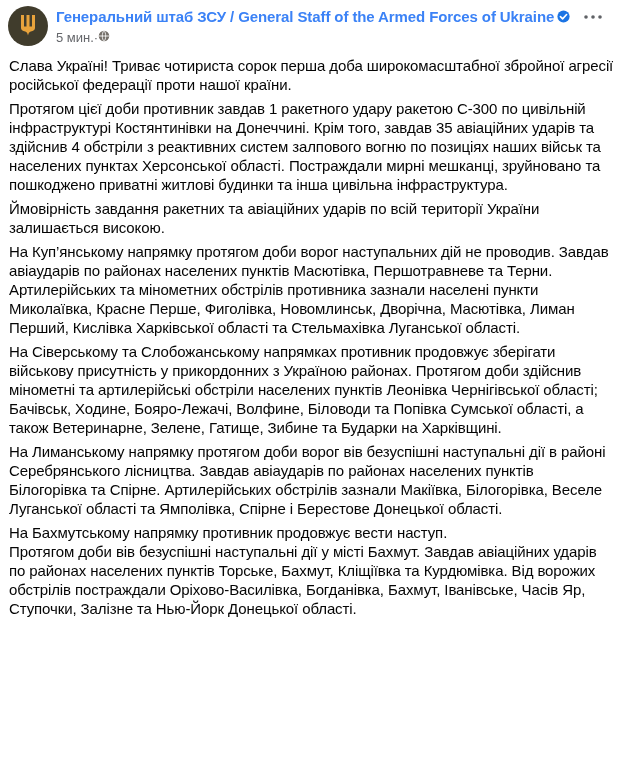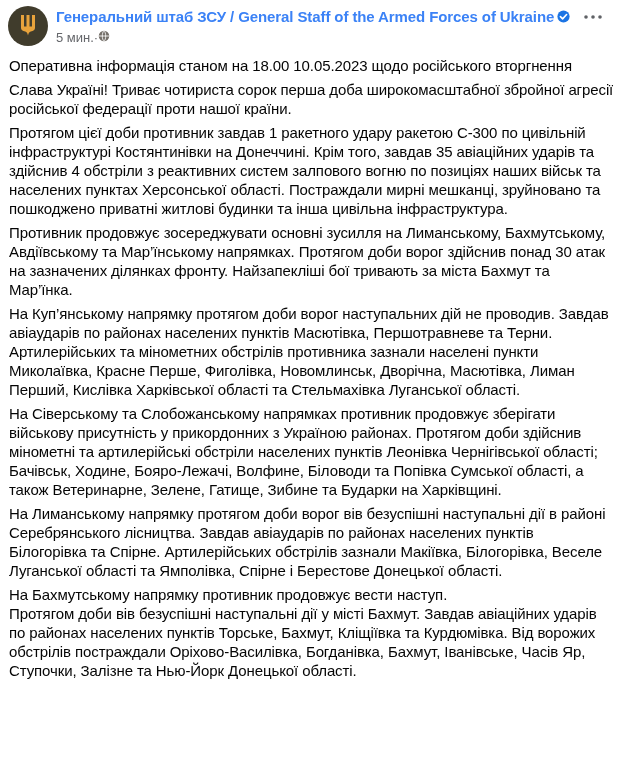--- a/index.html
+++ b/index.html
@@ -134,24 +134,23 @@
           <circle cx="4" cy="5" r="1.8" fill="#606266"></circle>
           <circle cx="11" cy="5" r="1.8" fill="#606266"></circle>
           <circle cx="18" cy="5" r="1.8" fill="#606266"></circle>
         </svg>
       </span>
     </button>
 
   </div>
 
   <div class="post-body">
-    <p>Оперативна інформація станом на 18.00 10.05.2023 щодо російського вторгнення</p>
     <p>Слава Україні! Триває чотириста сорок перша доба широкомасштабної збройної агресії російської федерації проти нашої країни.</p>
     <p>Протягом цієї доби противник завдав 1 ракетного удару ракетою С-300 по цивільній інфраструктурі Костянтинівки на Донеччині. Крім того, завдав 35 авіаційних ударів та здійснив 4 обстріли з реактивних систем залпового вогню по позиціях наших військ та населених пунктах Херсонської області. Постраждали мирні мешканці, зруйновано та пошкоджено приватні житлові будинки та інша цивільна інфраструктура.</p>
-    <p>Противник продовжує зосереджувати основні зусилля на Лиманському, Бахмутському, Авдіївському та Мар’їнському напрямках. Протягом доби ворог здійснив понад 30 атак на зазначених ділянках фронту. Найзапекліші бої тривають за міста Бахмут та Мар’їнка.</p>
+    <p>Ймовірність завдання ракетних та авіаційних ударів по всій території України залишається високою.</p>
     <p>На Куп’янському напрямку протягом доби ворог наступальних дій не проводив. Завдав авіаударів по районах населених пунктів Масютівка, Першотравневе та Терни. Артилерійських та мінометних обстрілів противника зазнали населені пункти Миколаївка, Красне Перше, Фиголівка, Новомлинськ, Дворічна, Масютівка, Лиман Перший, Кислівка Харківської області та Стельмахівка Луганської області.</p>
     <p>На Сіверському та Слобожанському напрямках противник продовжує зберігати військову присутність у прикордонних з Україною районах. Протягом доби здійснив мінометні та артилерійські обстріли населених пунктів Леонівка Чернігівської області; Бачівськ, Ходине, Бояро-Лежачі, Волфине, Біловоди та Попівка Сумської області, а також Ветеринарне, Зелене, Гатище, Зибине та Бударки на Харківщині.</p>
     <p>На Лиманському напрямку протягом доби ворог вів безуспішні наступальні дії в районі Серебрянського лісництва. Завдав авіаударів по районах населених пунктів Білогорівка та Спірне. Артилерійських обстрілів зазнали Макіївка, Білогорівка, Веселе Луганської області та Ямполівка, Спірне і Берестове Донецької області.</p>
     <p>На Бахмутському напрямку противник продовжує вести наступ.
 Протягом доби вів безуспішні наступальні дії у місті Бахмут. Завдав авіаційних ударів по районах населених пунктів Торське, Бахмут, Кліщіївка та Курдюмівка. Від ворожих обстрілів постраждали Оріхово-Василівка, Богданівка, Бахмут, Іванівське, Часів Яр, Ступочки, Залізне та Нью-Йорк Донецької області.</p>
   </div>
 
 </div>
 
 </body></html>

